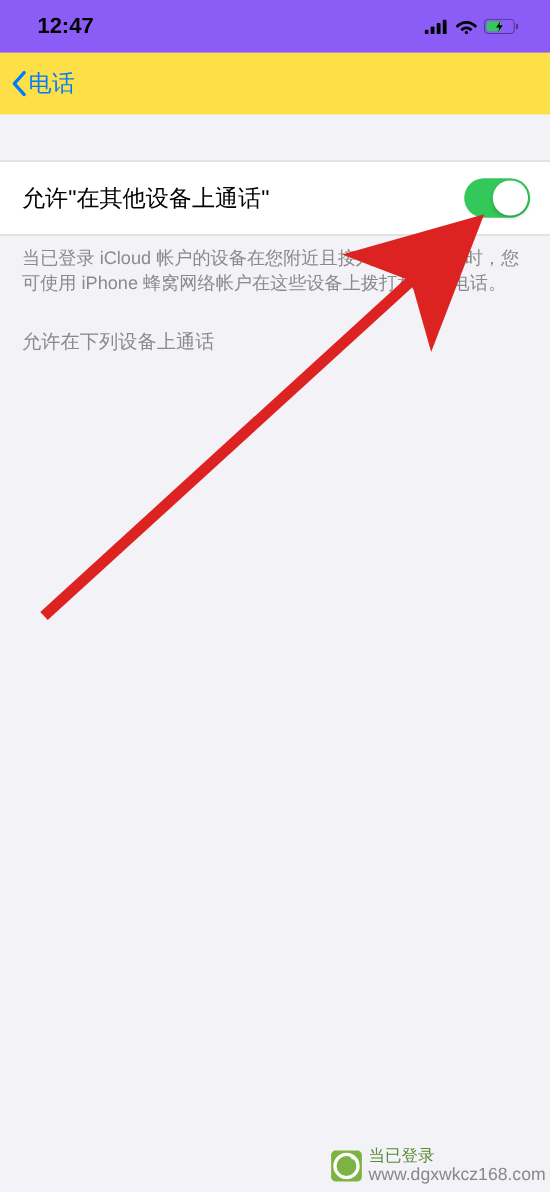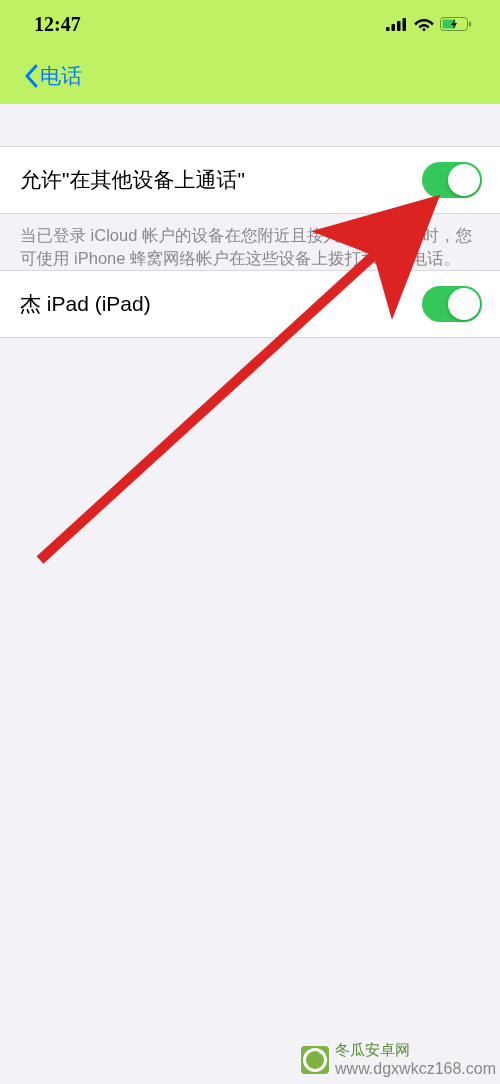--- a/index.html
+++ b/index.html
@@ -15,43 +15,42 @@
       font-family: -apple-system, "SF Pro Text", "Helvetica Neue", Arial, sans-serif;
       position: relative;
       overflow: hidden;
     }
     .status-bar {
       height: 48px;
       display: flex;
       justify-content: space-between;
       align-items: center;
       padding: 0 28px 0 34px;
-      background: #bef264;
-      font-family: Liberation Serif, serif;
+      background: #8b5cf6;
     }
     .status-time {
       font-size: 20px;
       font-weight: 600;
       color: #000;
     }
     .status-icons {
       display: flex;
       align-items: center;
       gap: 6px;
     }
     .signal-icon svg, .wifi-icon svg, .battery-icon svg {
       display: block;
     }
     .nav-bar {
       height: 56px;
       display: flex;
       align-items: center;
-      background: #bef264;
-      position: relative;
-      padding: 0 24px;
+      background: #fde047;
+      position: relative;
+      padding: 0 10px;
     }
     .back-button {
       display: flex;
       align-items: center;
       color: #007aff;
       font-size: 21px;
       gap: 2px;
     }
     .back-chevron {
       width: 14px;
@@ -198,36 +197,33 @@
 </div>
 
 <div class="content">
 
   <div class="cell">
     <div class="cell-label">允许"在其他设备上通话"</div>
     <div class="toggle"></div>
   </div>
   <div class="footer-text">当已登录 iCloud 帐户的设备在您附近且接入无线局域网时，您可使用 iPhone 蜂窝网络帐户在这些设备上拨打和接听电话。</div>
 
-
-  <div class="cell">
-    <div class="cell-label">杰 iPad (iPad)</div>
-    <div class="toggle"></div>
-  </div>
+  <div class="section-header">允许在下列设备上通话</div>
+
 
 </div>
 
 <svg class="arrow-annotation" width="500" height="600" style="top:0;left:0">
   <defs>
     <marker id="arrowhead" markerWidth="12" markerHeight="12" refX="9" refY="6" orient="auto">
       <path d="M0,0 L12,6 L0,12 L3,6 Z" fill="#d22"></path>
     </marker>
   </defs>
   <line x1="40" y1="560" x2="418" y2="215" stroke="#d22" stroke-width="10" marker-end="url(#arrowhead)"></line>
 </svg>
 
 <div class="watermark">
   <div class="wm-icon"></div>
   <div>
-    <div style="font-size:15px;">冬瓜安卓网</div>
+    <div style="font-size:15px;">当已登录</div>
     <div style="font-size:16px;color:#888;">www.dgxwkcz168.com</div>
   </div>
 </div>
 
 </body></html>

